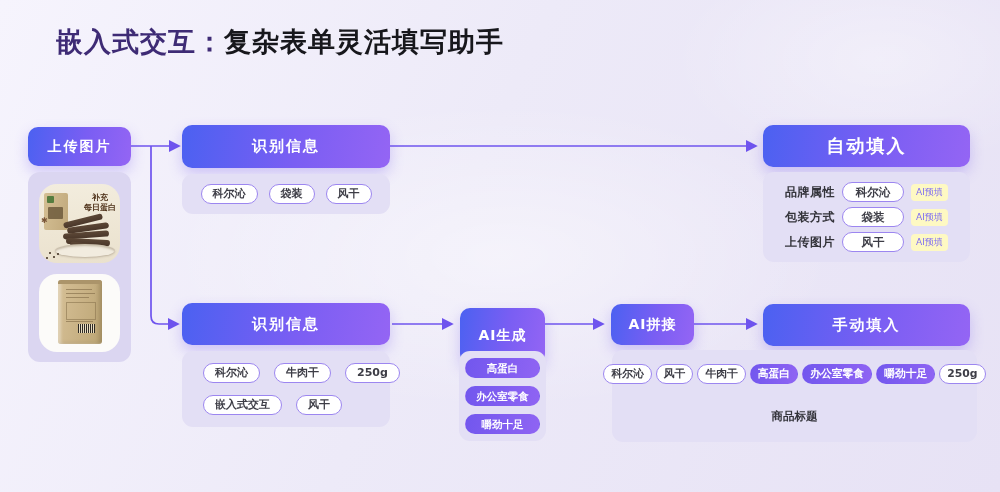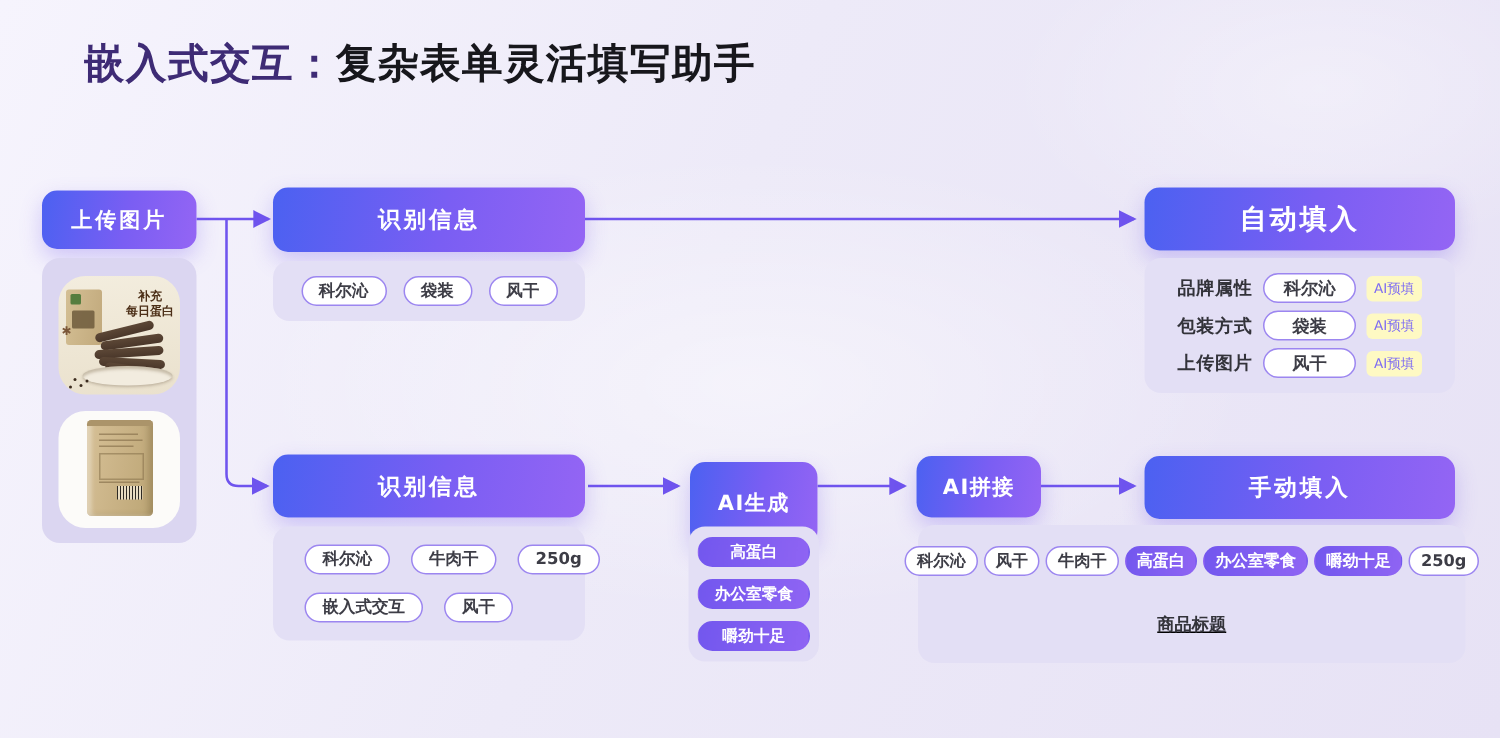--- a/index.html
+++ b/index.html
@@ -80,21 +80,21 @@
   .bt-row{display:flex;gap:14px;}
   .gen-btn{left:460px;top:308px;width:85px;height:56px;font-size:14px;letter-spacing:1px;}
   .gen-panel{left:459px;top:351px;width:87px;height:90px;box-sizing:border-box;
     display:flex;flex-direction:column;justify-content:center;align-items:stretch;gap:8px;padding:0 6px;}
   .gen-panel .tag{font-size:10.5px;padding:2px 4px;justify-content:center;}
   .join-btn{left:611px;top:304px;width:83px;height:41px;font-size:14px;letter-spacing:1px;}
   .manual-btn{left:763px;top:304px;width:207px;height:42px;font-size:15px;}
   .br-panel{left:612px;top:350px;width:365px;height:92px;}
   .jt-row{position:absolute;left:0;top:14px;width:100%;display:flex;justify-content:center;gap:4px;}
   .jt-row .tag{font-size:10.8px;padding:2px 7px;}
-  .result-row{position:absolute;left:0;top:59px;width:100%;display:flex;justify-content:center;align-items:center;gap:6px;text-decoration:underline;}
+  .result-row{position:absolute;left:0;top:59px;width:100%;display:flex;justify-content:center;align-items:center;gap:6px;}
   .rlabel{font-size:11.5px;font-weight:800;color:#33333a;}
   .rpill{background:#fff;border:1px solid #9c86f0;border-radius:999px;color:#3d3d46;
     font-size:11.3px;font-weight:800;padding:2px 10px;line-height:15px;white-space:nowrap;cursor:pointer;}
 </style>
 </head>
 <body>
 
 <div class="canvas">
 
   <svg class="arrows" width="1000" height="492" viewBox="0 0 1000 492">

